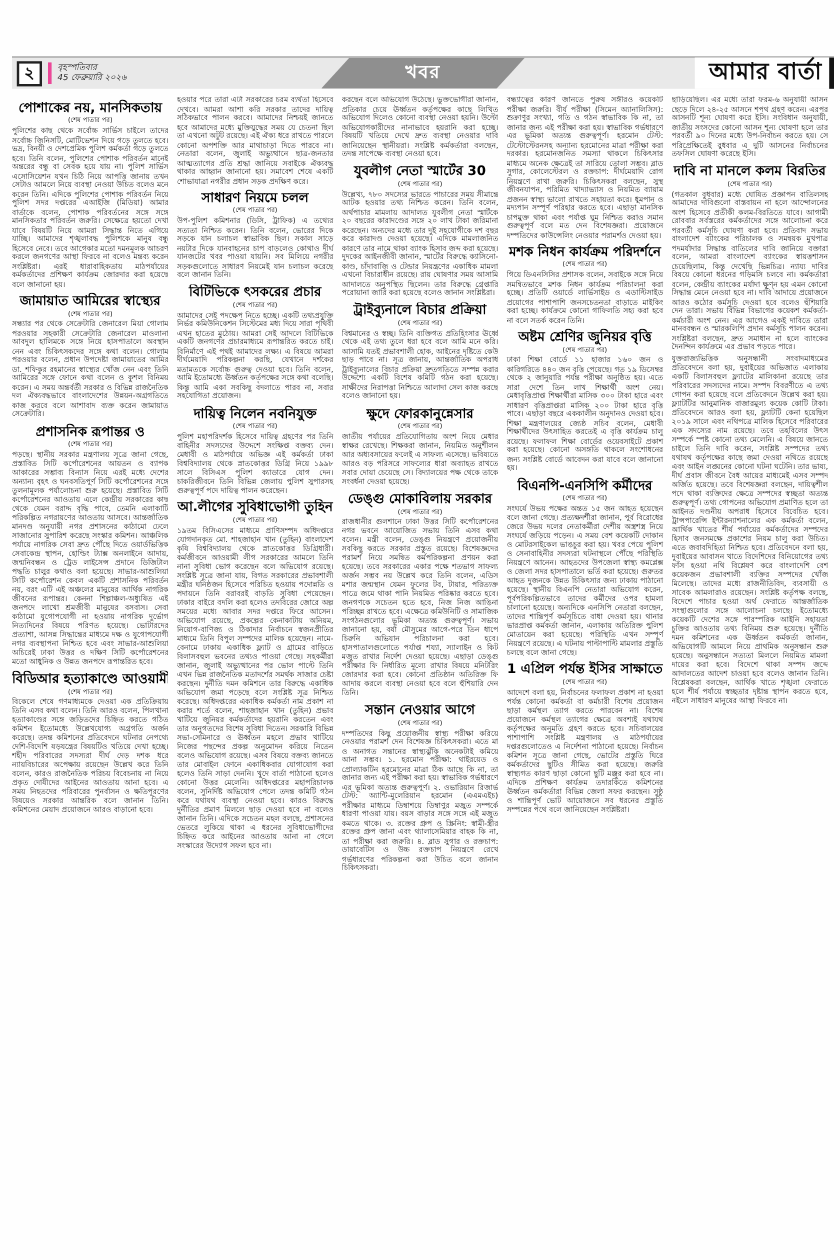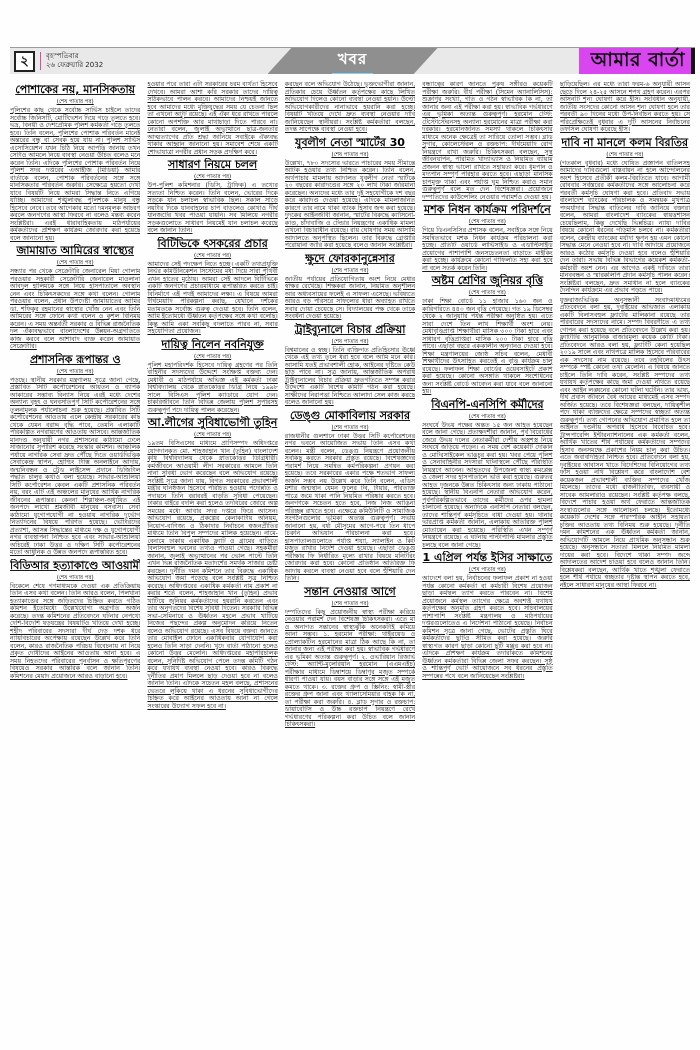--- a/index.html
+++ b/index.html
@@ -17,50 +17,50 @@
     position:absolute; top:47px; left:10px; right:5px; height:27px;
     background:#e9e9e9; border-top:1px solid #9a9a9a;
     display:flex; align-items:center;
   }
   .pagenum-box {
     width:21px; height:21px; margin-left:4px; background:#ffffff;
     border:2px solid #222; display:flex; align-items:center; justify-content:center;
     font-weight:bold; font-size:13px; color:#111;
   }
   .dateblock {
-    margin-left:5px; padding-left:5px; border-left:1px solid #ec4899;
+    margin-left:5px; padding-left:5px; border-left:3px solid #ec4899;
     display:flex; flex-direction:column; justify-content:center;
-    font-size:7px; line-height:9px; color:#222;
+    font-size:7px; line-height:9px; color:#222;font-style:italic;
   }
   .section-tab {
     position:absolute; left:50%; top:0; bottom:0; width:170px;
     transform:translateX(-50%);
     background:#8f8f8f;
     clip-path:polygon(14% 0, 100% 0, 86% 100%, 0% 100%);
     display:flex; align-items:center; justify-content:center;
   }
   .section-tab span {
     color:#ffffff; font-weight:bold; font-size:15px; letter-spacing:1px;
-    border-bottom:3px solid #7dd3fc; padding:0 6px 1px;
+    border-bottom:1px solid #7dd3fc; padding:0 6px 1px;
   }
   .masthead {
-    margin-left:auto; height:100%; background:#d946ef;
+    margin-left:auto; height:100%; background:#ffffff;
     display:flex; align-items:center; padding:0 6px 0 12px;
   }
   .masthead span { font-weight:bold; font-size:19px; color:#0d0d0d; letter-spacing:0.5px; }
   .masthead-bar { width:4px; height:100%; background:#141414; }
 
   
   .columns {
     position:absolute; top:80px; left:10px; right:10px; bottom:6px;
     display:flex; gap:7px;
   }
   .col { flex:1 1 0; overflow:hidden; }
 
-  .story { margin-bottom:2px;text-decoration:underline; }
+  .story { margin-bottom:2px; }
   .hl {
     font-size:11px; line-height:14px; font-weight:bold; color:#000;
     text-align:center; margin:3px 0 0; white-space:nowrap; overflow:hidden;
   }
   .hl-multi { white-space:normal; font-size:13px; line-height:16px; }
   .hl:empty, .cont:empty { display:none; }
   .cont {
     font-size:5.5px; line-height:8px; text-align:center; color:#111; margin-bottom:1px;
   }
   .body {
@@ -72,21 +72,21 @@
 <body>
 
 <div class="page">
 
   <header class="topbar">
     <div class="pagenum-box">
       <span>২</span>
     </div>
     <div class="dateblock">
       <div>বৃহস্পতিবার</div>
-      <div>২৬ ফেব্রুয়ারি 2032</div>
+      <div>45 ফেব্রুয়ারি ২০২৬</div>
     </div>
     <div class="section-tab">
       <span>খবর</span>
     </div>
     <div class="masthead">
       <span>আমার বার্তা</span>
     </div>
     <div class="masthead-bar"></div>
   </header>
 
@@ -146,28 +146,28 @@
       <article class="story">
 
         <p class="body">করছেন বলে অভিযোগ উঠেছে। ভুক্তভোগীরা জানান, প্রতিকার চেয়ে ঊর্ধ্বতন কর্তৃপক্ষের কাছে লিখিত অভিযোগ দিলেও কোনো ব্যবস্থা নেওয়া হয়নি। উল্টো অভিযোগকারীদের নানাভাবে হয়রানি করা হচ্ছে। বিষয়টি খতিয়ে দেখে দ্রুত ব্যবস্থা নেওয়ার দাবি জানিয়েছেন স্থানীয়রা। সংশ্লিষ্ট কর্মকর্তারা বলছেন, তদন্ত সাপেক্ষে ব্যবস্থা নেওয়া হবে।</p>
       </article>
       <article class="story">
         <h2 class="hl">যুবলীগ নেতা স্মার্টের 30</h2>
         <div class="cont">(শেষ পাতার পর)</div>
         <p class="body">উল্লেখ্য, ৭৮০ সদস্যের ভারতে পাচারের সময় সীমান্তে আটক হওয়ার তথ্য নিশ্চিত করেন। তিনি বলেন, অর্থপাচার মামলায় আদালত যুবলীগ নেতা স্মার্টকে ২০ বছরের কারাদণ্ডের সঙ্গে ২০ লাখ টাকা জরিমানা করেছেন। অন্যদের মধ্যে তার দুই সহযোগীকে দশ বছর করে কারাদণ্ড দেওয়া হয়েছে। এদিকে মামলাজনিত কারণে তার নামে থাকা ব্যাংক হিসাব জব্দ করা হয়েছে। দুদকের আইনজীবী জানান, স্মার্টের বিরুদ্ধে ক্যাসিনো-কাণ্ড, চাঁদাবাজি ও টেন্ডার নিয়ন্ত্রণের একাধিক মামলা এখনো বিচারাধীন রয়েছে। রায় ঘোষণার সময় আসামি আদালতে অনুপস্থিত ছিলেন। তার বিরুদ্ধে গ্রেপ্তারি পরোয়ানা জারি করা হয়েছে বলেও জানান সংশ্লিষ্টরা।</p>
       </article>
       <article class="story">
+        <h2 class="hl">ট্রাইব্যুনালে বিচার প্রক্রিয়া</h2>
+        <div class="cont">(শেষ পাতার পর)</div>
+        <p class="body">বিশ্বমানের ও স্বচ্ছ। তিনি ব্যক্তিগত প্রতিহিংসার ঊর্ধ্বে থেকে এই তথ্য তুলে ধরা হবে বলে আমি মনে করি। আসামি যতই প্রভাবশালী হোক, আইনের দৃষ্টিতে কেউ ছাড় পাবে না। সূত্র জানায়, আন্তর্জাতিক অপরাধ ট্রাইব্যুনালের বিচার প্রক্রিয়া দ্রুতগতিতে সম্পন্ন করার উদ্দেশ্যে একটি বিশেষ কমিটি গঠন করা হয়েছে। সাক্ষীদের নিরাপত্তা নিশ্চিতে আলাদা সেল কাজ করছে বলেও জানানো হয়।</p>
+      </article>
+      <article class="story">
         <h2 class="hl">ক্ষুদে ফোরকানুন্নেসার</h2>
         <div class="cont">(শেষ পাতার পর)</div>
         <p class="body">জাতীয় পর্যায়ের প্রতিযোগিতায় অংশ নিয়ে মেধার স্বাক্ষর রেখেছে। শিক্ষকরা জানান, নিয়মিত অনুশীলন আর অধ্যবসায়ের ফলেই এ সাফল্য এসেছে। ভবিষ্যতে আরও বড় পরিসরে সাফল্যের ধারা অব্যাহত রাখতে সবার দোয়া চেয়েছে সে। বিদ্যালয়ের পক্ষ থেকে তাকে সংবর্ধনা দেওয়া হয়েছে।</p>
-      </article>
-      <article class="story">
-        <h2 class="hl">ট্রাইব্যুনালে বিচার প্রক্রিয়া</h2>
-        <div class="cont">(শেষ পাতার পর)</div>
-        <p class="body">বিশ্বমানের ও স্বচ্ছ। তিনি ব্যক্তিগত প্রতিহিংসার ঊর্ধ্বে থেকে এই তথ্য তুলে ধরা হবে বলে আমি মনে করি। আসামি যতই প্রভাবশালী হোক, আইনের দৃষ্টিতে কেউ ছাড় পাবে না। সূত্র জানায়, আন্তর্জাতিক অপরাধ ট্রাইব্যুনালের বিচার প্রক্রিয়া দ্রুতগতিতে সম্পন্ন করার উদ্দেশ্যে একটি বিশেষ কমিটি গঠন করা হয়েছে। সাক্ষীদের নিরাপত্তা নিশ্চিতে আলাদা সেল কাজ করছে বলেও জানানো হয়।</p>
       </article>
       <article class="story">
         <h2 class="hl">ডেঙ্গু মোকাবিলায় সরকার</h2>
         <div class="cont">(শেষ পাতার পর)</div>
         <p class="body">রাজধানীর গুলশানে ঢাকা উত্তর সিটি কর্পোরেশনের নগর ভবনে আয়োজিত সভায় তিনি এসব কথা বলেন। মন্ত্রী বলেন, ডেঙ্গু নিয়ন্ত্রণে প্রয়োজনীয় সবকিছু করতে সরকার প্রস্তুত রয়েছে। বিশেষজ্ঞদের পরামর্শ নিয়ে সমন্বিত কর্মপরিকল্পনা প্রণয়ন করা হয়েছে। তবে সরকারের একার পক্ষে শতভাগ সাফল্য অর্জন সম্ভব নয় উল্লেখ করে তিনি বলেন, এডিস মশার জন্মস্থান যেমন ফুলের টব, টায়ার, পরিত্যক্ত পাত্রে জমে থাকা পানি নিয়মিত পরিষ্কার করতে হবে। জনগণকে সচেতন হতে হবে, নিজ নিজ আঙিনা পরিচ্ছন্ন রাখতে হবে। এক্ষেত্রে কমিউনিটি ও সামাজিক সংগঠনগুলোর ভূমিকা অত্যন্ত গুরুত্বপূর্ণ। সভায় জানানো হয়, বর্ষা মৌসুমের আগে-পরে তিন ধাপে চিরুনি অভিযান পরিচালনা করা হবে। হাসপাতালগুলোতে পর্যাপ্ত শয্যা, স্যালাইন ও কিট মজুত রাখার নির্দেশ দেওয়া হয়েছে। এছাড়া ডেঙ্গু পরীক্ষার ফি নির্ধারিত মূল্যে রাখার বিষয়ে মনিটরিং জোরদার করা হবে। কোনো প্রতিষ্ঠান অতিরিক্ত ফি আদায় করলে ব্যবস্থা নেওয়া হবে বলে হুঁশিয়ারি দেন তিনি।</p>
       </article>
       <article class="story">
         <h2 class="hl">সন্তান নেওয়ার আগে</h2>
         <div class="cont">(শেষ পাতার পর)</div>
         <p class="body">দম্পতিদের কিছু প্রয়োজনীয় স্বাস্থ্য পরীক্ষা করিয়ে নেওয়ার পরামর্শ দেন বিশেষজ্ঞ চিকিৎসকরা। এতে মা ও অনাগত সন্তানের স্বাস্থ্যঝুঁকি অনেকটাই কমিয়ে আনা সম্ভব। ১. হরমোন পরীক্ষা: থাইরয়েড ও প্রোল্যাকটিন হরমোনের মাত্রা ঠিক আছে কি না, তা জানার জন্য এই পরীক্ষা করা হয়। স্বাভাবিক গর্ভধারণে এর ভূমিকা অত্যন্ত গুরুত্বপূর্ণ। ২. ওভারিয়ান রিজার্ভ টেস্ট: অ্যান্টি-মুলেরিয়ান হরমোন (এএমএইচ) পরীক্ষার মাধ্যমে ডিম্বাশয়ে ডিম্বাণুর মজুত সম্পর্কে ধারণা পাওয়া যায়। বয়স বাড়ার সঙ্গে সঙ্গে এই মজুত কমতে থাকে। ৩. রক্তের গ্রুপ ও স্ক্রিনিং: স্বামী-স্ত্রীর রক্তের গ্রুপ জানা এবং থ্যালাসেমিয়ার বাহক কি না, তা পরীক্ষা করা জরুরি। ৪. ব্লাড সুগার ও রক্তচাপ: ডায়াবেটিস ও উচ্চ রক্তচাপ নিয়ন্ত্রণে রেখে গর্ভধারণের পরিকল্পনা করা উচিত বলে জানান চিকিৎসকরা।</p>

